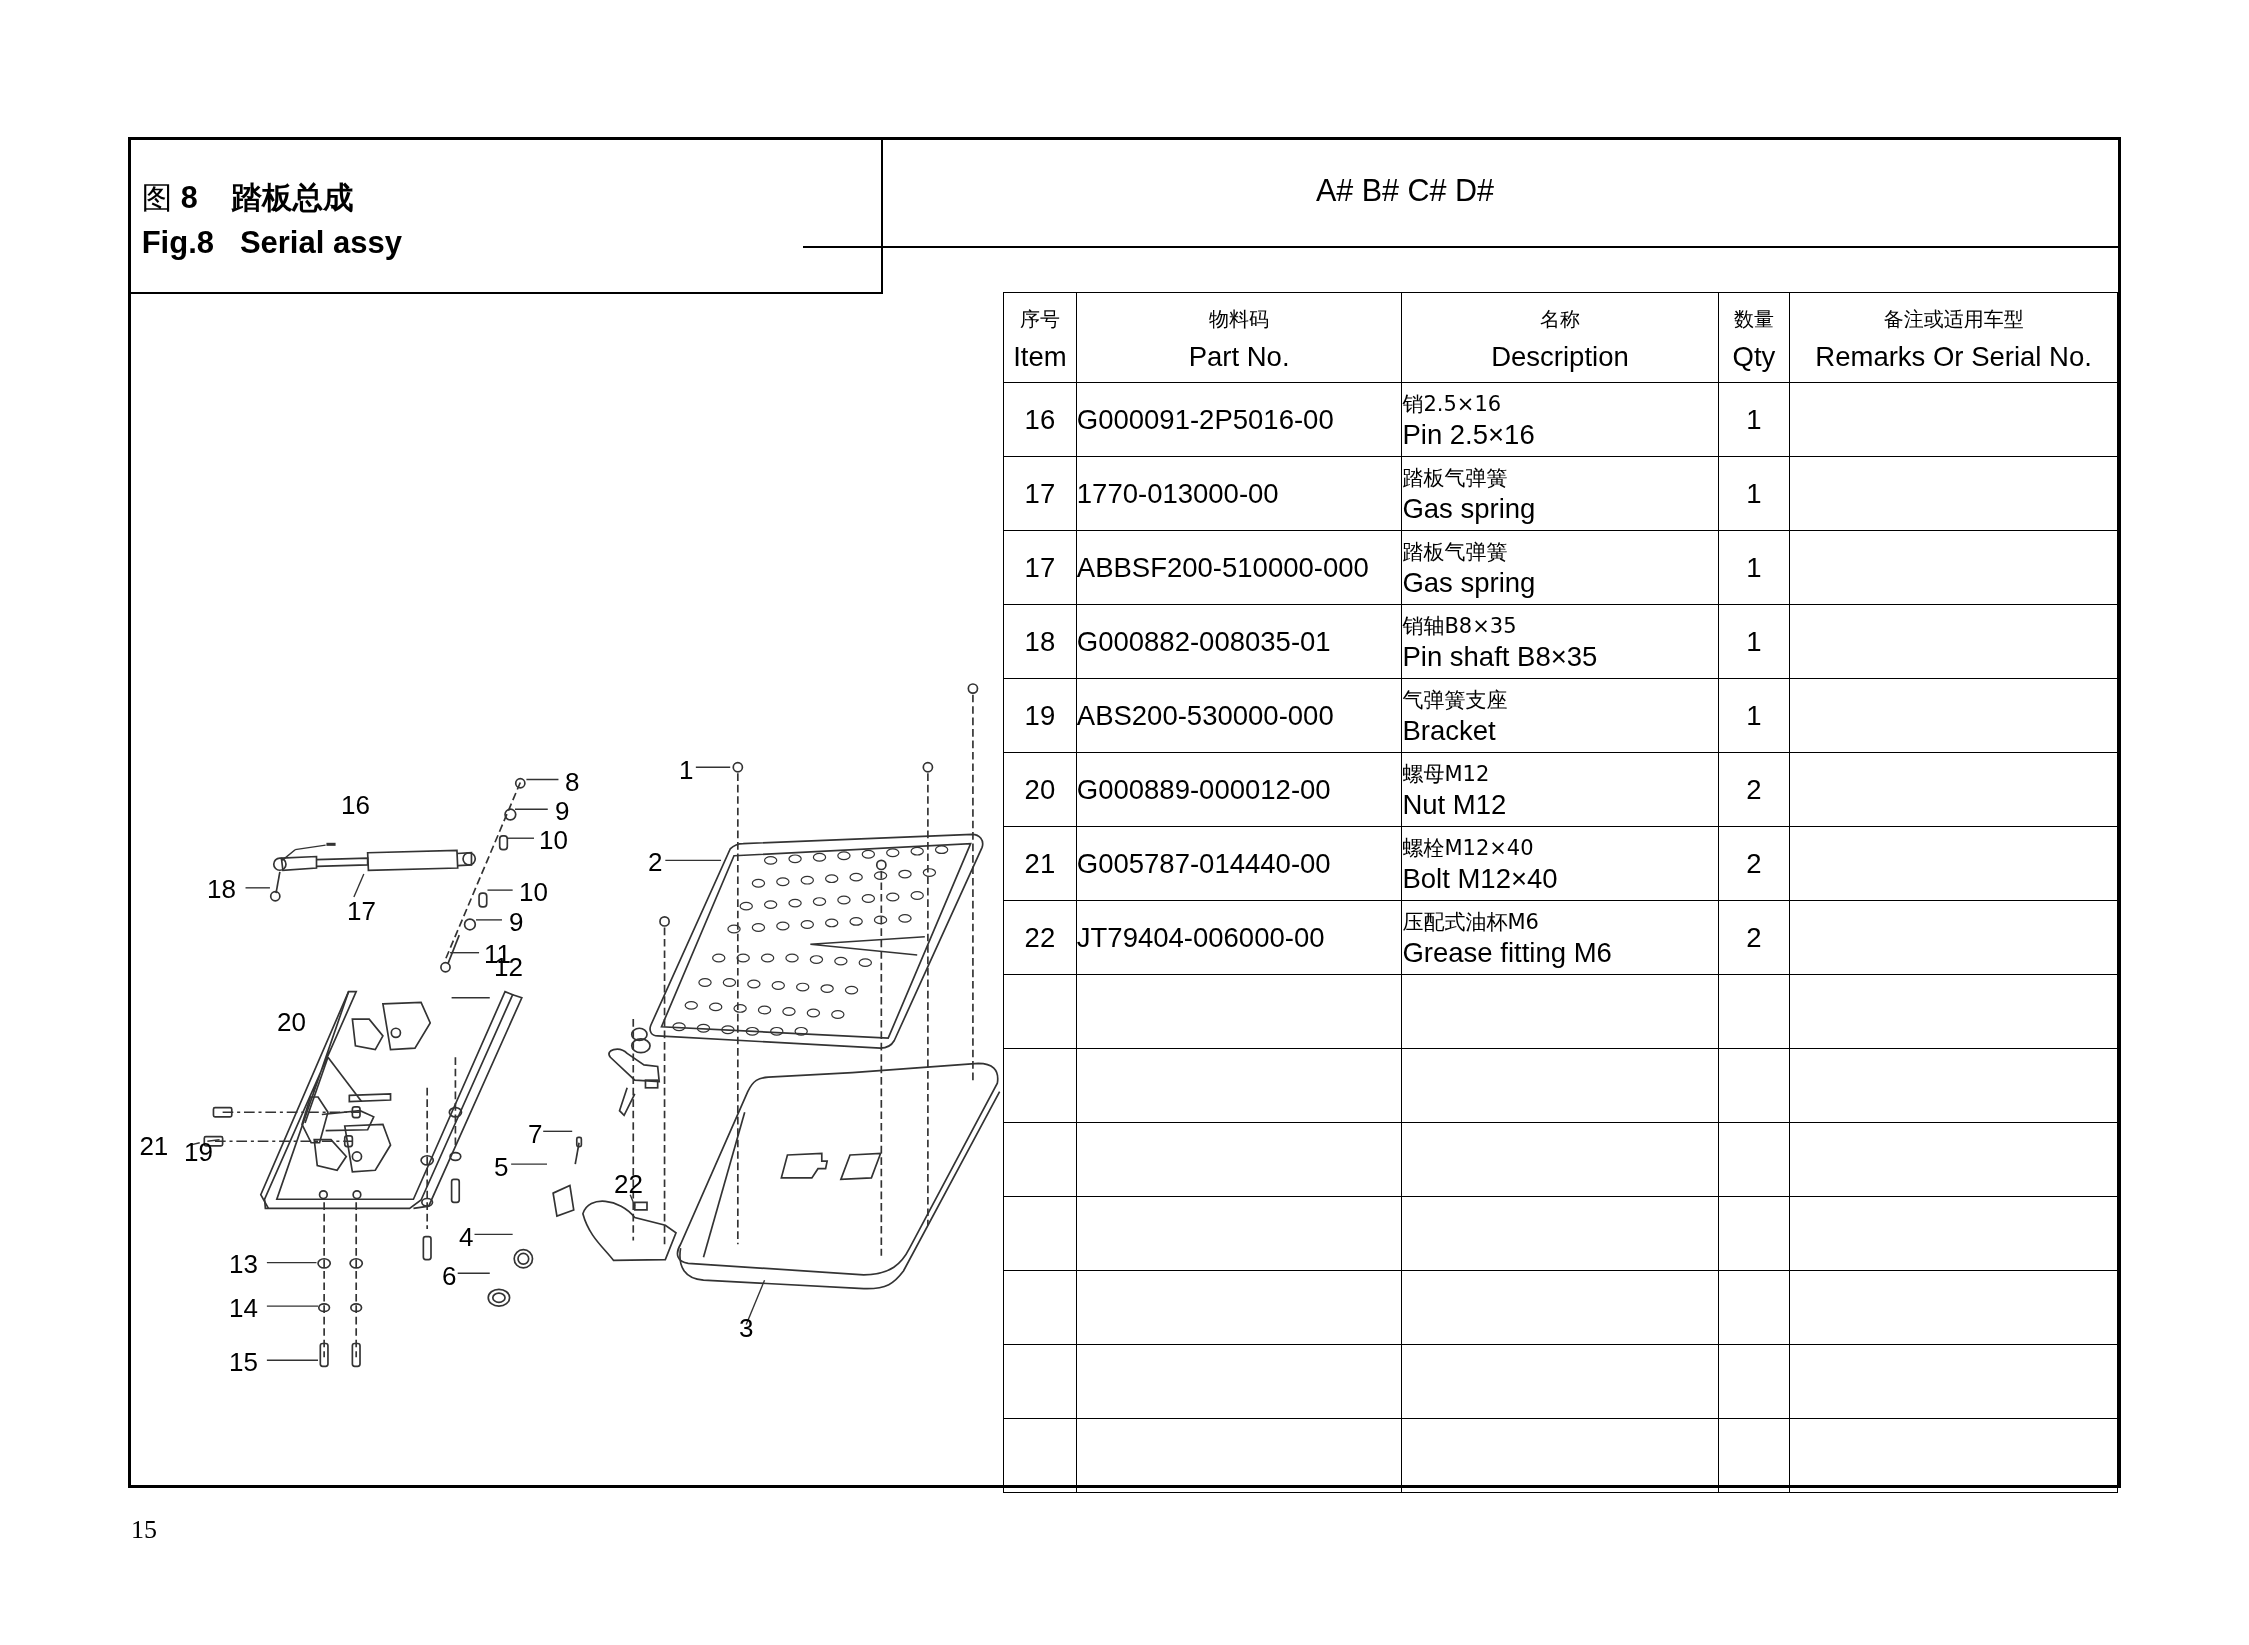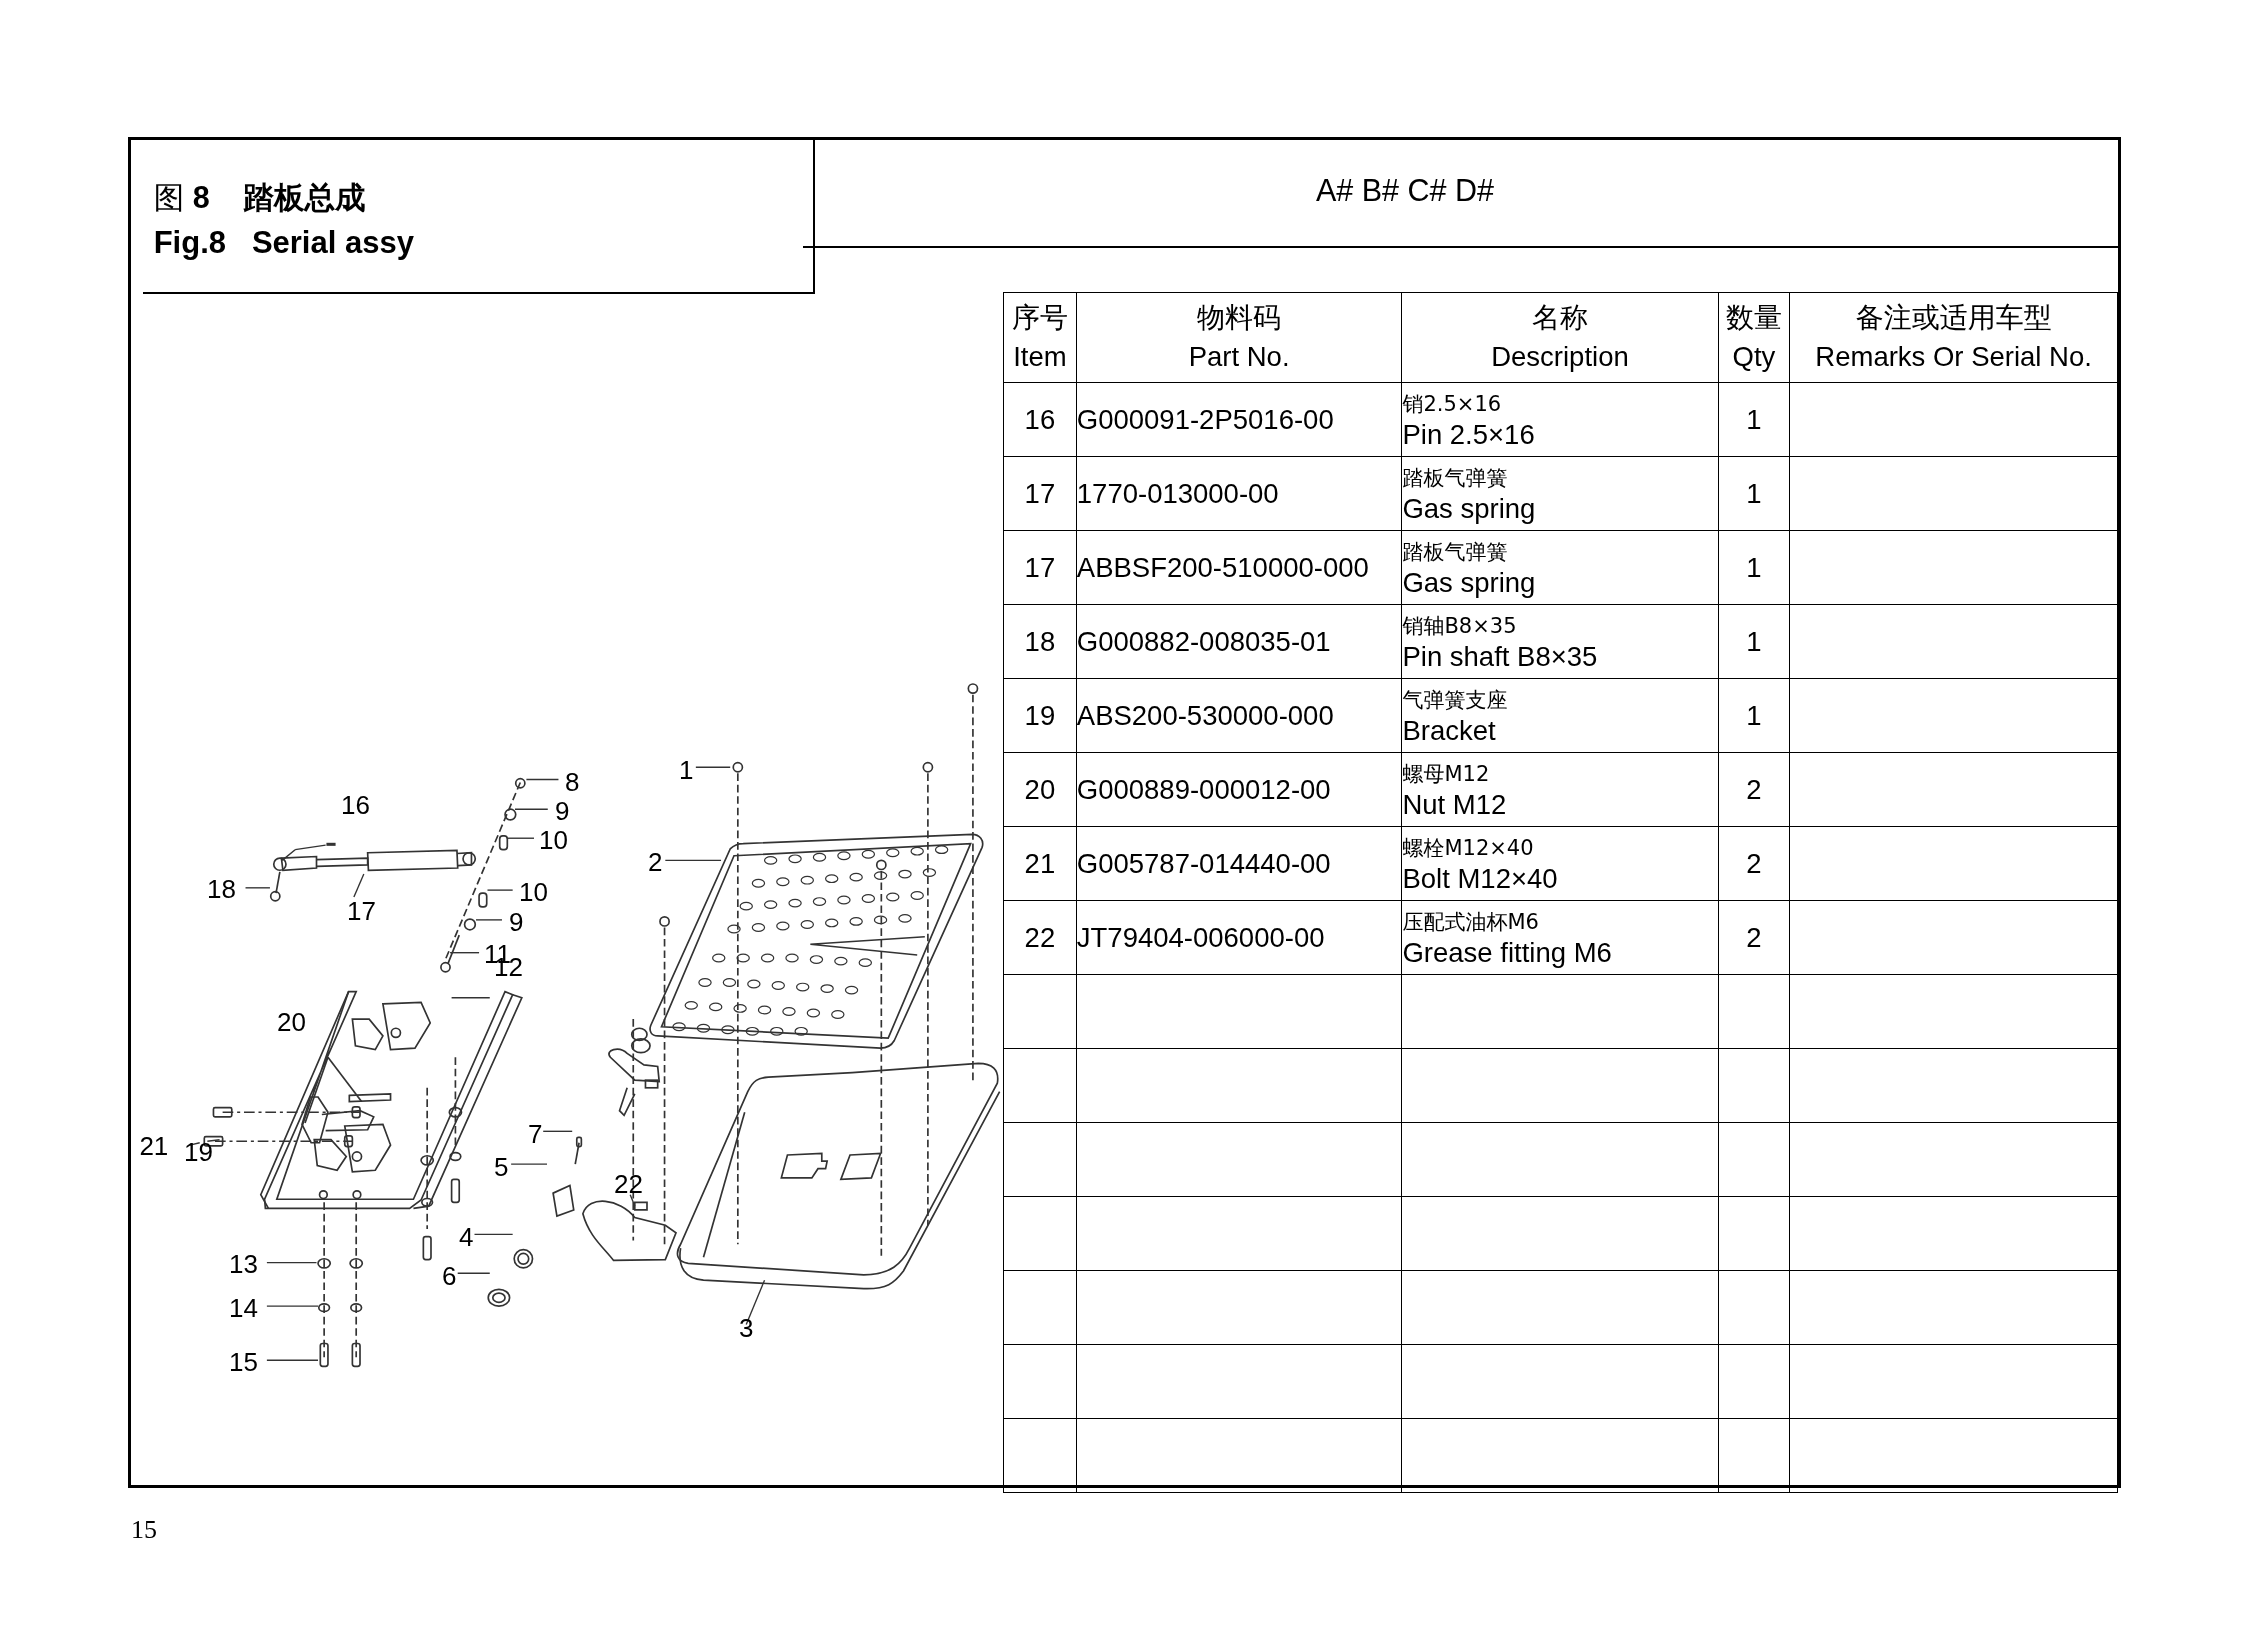--- a/index.html
+++ b/index.html
@@ -1,39 +1,39 @@
 <!DOCTYPE html>
 <html style="font-size:12.2px"><head>
 <meta charset="utf-8">
 <style>
   html, body { margin:0; padding:0; background:#ffffff; }
   body { width:2250px; height:1645px; position:relative; overflow:hidden;
          font-family:"Liberation Sans", "DejaVu Sans", sans-serif; color:#000; }
   .frame { position:absolute; left:128px; top:137px; width:1993px; height:1351px;
            border:3.8px solid #000; box-sizing:border-box; }
-  .hdr-left { position:absolute; left:12px; top:0; width:672px; height:154px;
+  .hdr-left { position:absolute; left:0; top:0; width:752px; height:154px;
               border-right:2.3px solid #000; border-bottom:2.3px solid #000; box-sizing:border-box; }
   .hdr-right { position:absolute; left:672px; top:0; right:0; height:108px;
                border-bottom:2.3px solid #000; box-sizing:border-box;
                display:flex; align-items:center; justify-content:center; }
   .title-cn { position:absolute; left:10.7px; top:38px; font-size:30.5px; font-weight:bold;
               white-space:pre; }
   .title-cn .fig { font-weight:normal; }
   .title-en { position:absolute; left:10.7px; top:85px; font-size:31px; font-weight:bold;
               white-space:pre; }
   .models { font-size:30.5px; margin-left:-111px; margin-top:-4.6px; }
   .diagram { position:absolute; left:0; top:154px; width:874px; height:1193px; }
   .diagram svg { position:absolute; left:0; top:0; }
   .callout { position:absolute; font-size:26px; line-height:1; }
   table.parts { position:absolute; left:872px; top:152px; border-collapse:collapse;
                 table-layout:fixed; }
   table.parts td, table.parts th { border:1.9px solid #000; padding:0; box-sizing:border-box;
                 font-weight:normal; }
   table.parts th { height:90px; font-size:27.5px; line-height:37px; text-align:center; vertical-align:middle; }
-  table.parts th .cn { display:block; font-family:Liberation Mono, monospace; font-size:28px; }
+  table.parts th .cn { display:block; font-family:Liberation Serif, serif; font-size:20px; }
   table.parts td { height:74px; font-size:27.5px; vertical-align:middle; }
   td.c-item, td.c-qty { text-align:center; }
   td.c-part { padding-left:3.1px; white-space:nowrap; }
   td.c-desc { padding-left:4.6px; line-height:30.5px; }
   td.c-desc .cn { display:block; font-family:"DejaVu Sans", sans-serif; font-size:21px; }
   td.c-desc .en { display:block; }
   .page-num { position:absolute; left:131px; top:1515px; font-family:"Liberation Serif", serif;
               font-size:26px; }
 </style>
 </head>

